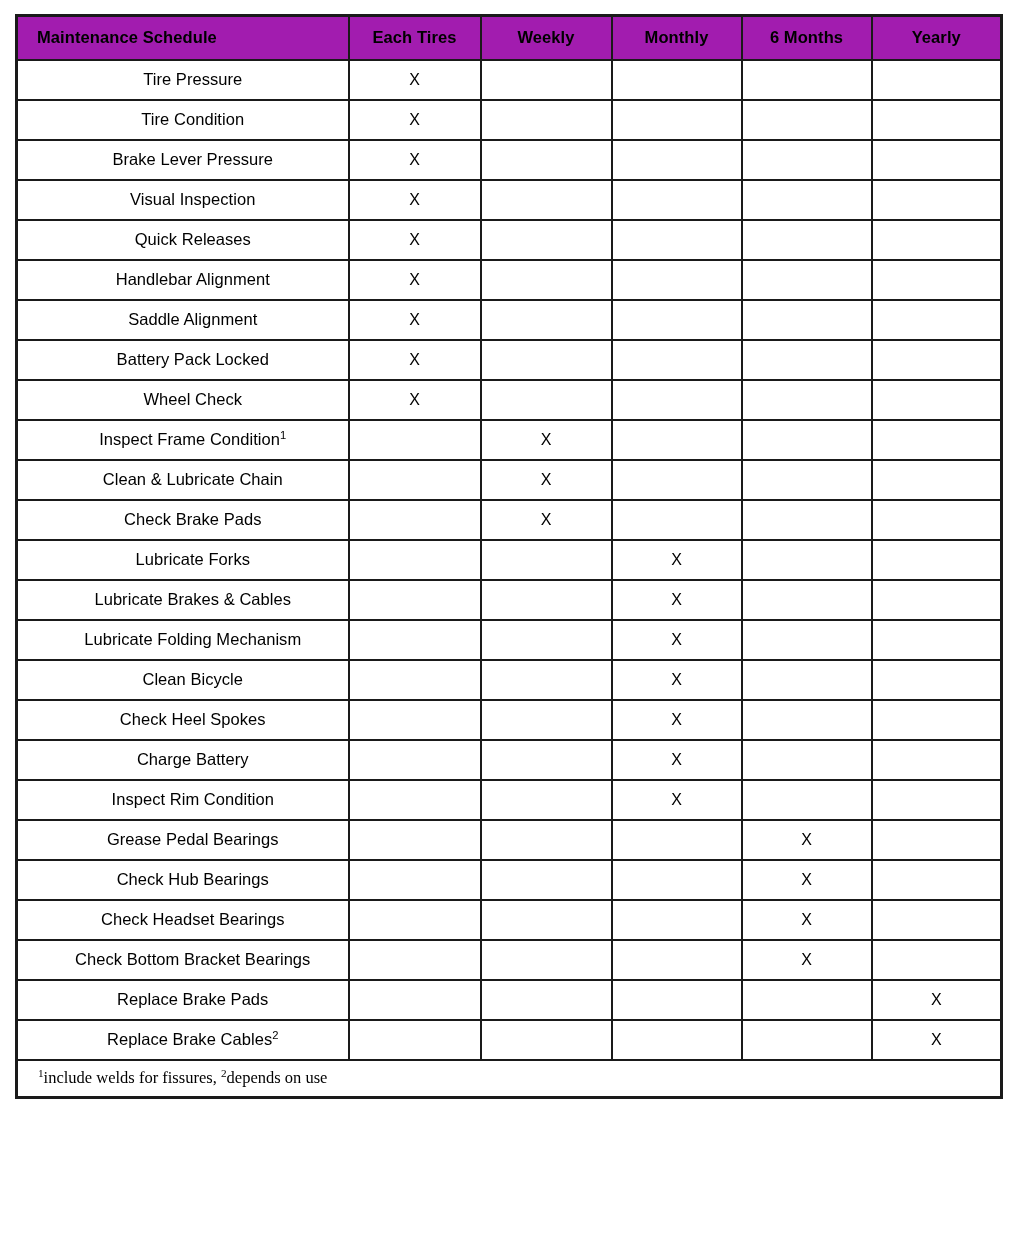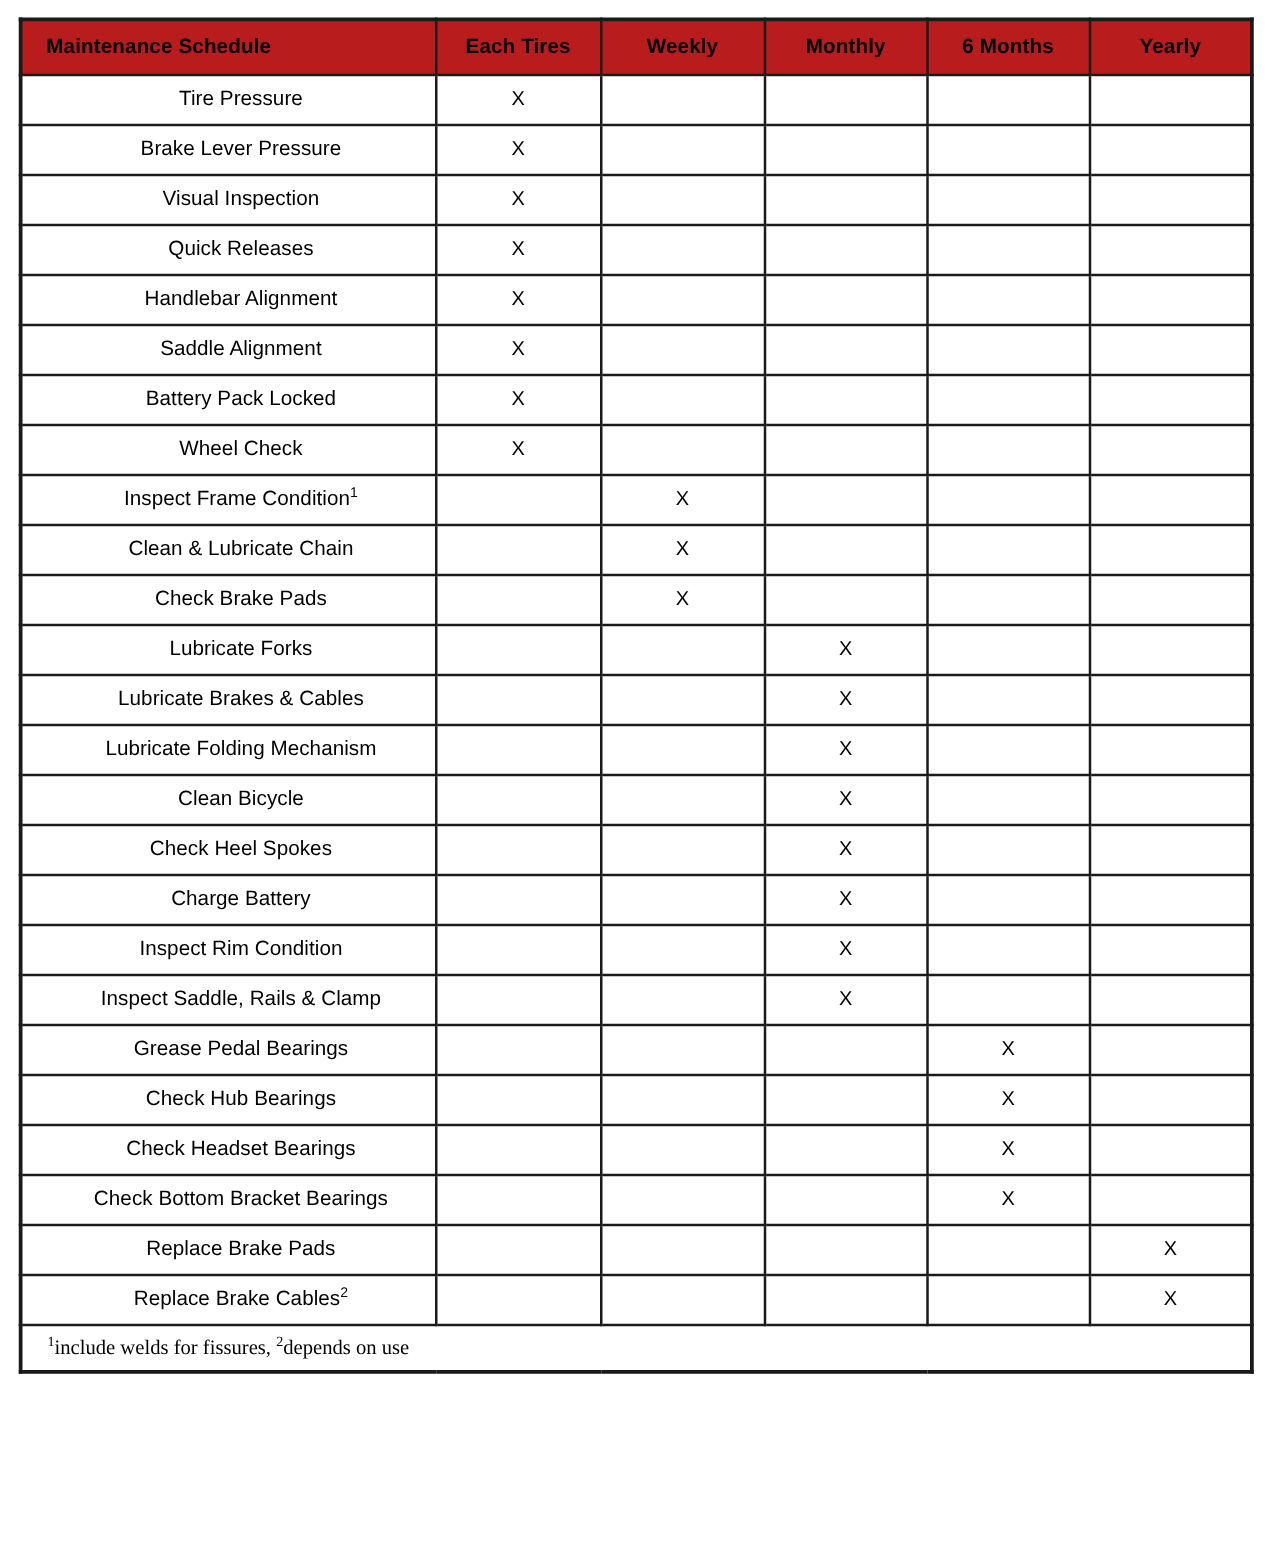--- a/index.html
+++ b/index.html
@@ -25,21 +25,21 @@
     border: 3px solid #1a1a1a;
   }
   table.schedule col.c-task   { width: 332px; }
   table.schedule col.c-each   { width: 132px; }
   table.schedule col.c-week   { width: 131px; }
   table.schedule col.c-month  { width: 130px; }
   table.schedule col.c-six    { width: 130px; }
   table.schedule col.c-year   { width: 130px; }
 
   thead th {
-    background: #b91c1c;
+    background: #a21caf;
     border: 2px solid #1a1a1a;
     height: 44px;
     font-size: 16.5px;
     font-weight: bold;
     letter-spacing: 0.1px;
     padding: 0 0 0 19px;
     text-align: left;
     vertical-align: middle;
   }
   thead th.ctr {
@@ -103,20 +103,28 @@
     <tbody id="tbody">
         <tr>
           <td class="task"><span>Tire Pressure</span></td>
           <td class="mark">X</td>
           <td class="mark"></td>
           <td class="mark"></td>
           <td class="mark"></td>
           <td class="mark"></td>
         </tr>
         <tr>
+          <td class="task"><span>Tire Condition</span></td>
+          <td class="mark">X</td>
+          <td class="mark"></td>
+          <td class="mark"></td>
+          <td class="mark"></td>
+          <td class="mark"></td>
+        </tr>
+        <tr>
           <td class="task"><span>Brake Lever Pressure</span></td>
           <td class="mark">X</td>
           <td class="mark"></td>
           <td class="mark"></td>
           <td class="mark"></td>
           <td class="mark"></td>
         </tr>
         <tr>
           <td class="task"><span>Visual Inspection</span></td>
           <td class="mark">X</td>
@@ -232,28 +240,20 @@
         <tr>
           <td class="task"><span>Charge Battery</span></td>
           <td class="mark"></td>
           <td class="mark"></td>
           <td class="mark">X</td>
           <td class="mark"></td>
           <td class="mark"></td>
         </tr>
         <tr>
           <td class="task"><span>Inspect Rim Condition</span></td>
-          <td class="mark"></td>
-          <td class="mark"></td>
-          <td class="mark">X</td>
-          <td class="mark"></td>
-          <td class="mark"></td>
-        </tr>
-        <tr>
-          <td class="task"><span>Inspect Saddle, Rails &amp; Clamp</span></td>
           <td class="mark"></td>
           <td class="mark"></td>
           <td class="mark">X</td>
           <td class="mark"></td>
           <td class="mark"></td>
         </tr>
         <tr>
           <td class="task"><span>Grease Pedal Bearings</span></td>
           <td class="mark"></td>
           <td class="mark"></td>

